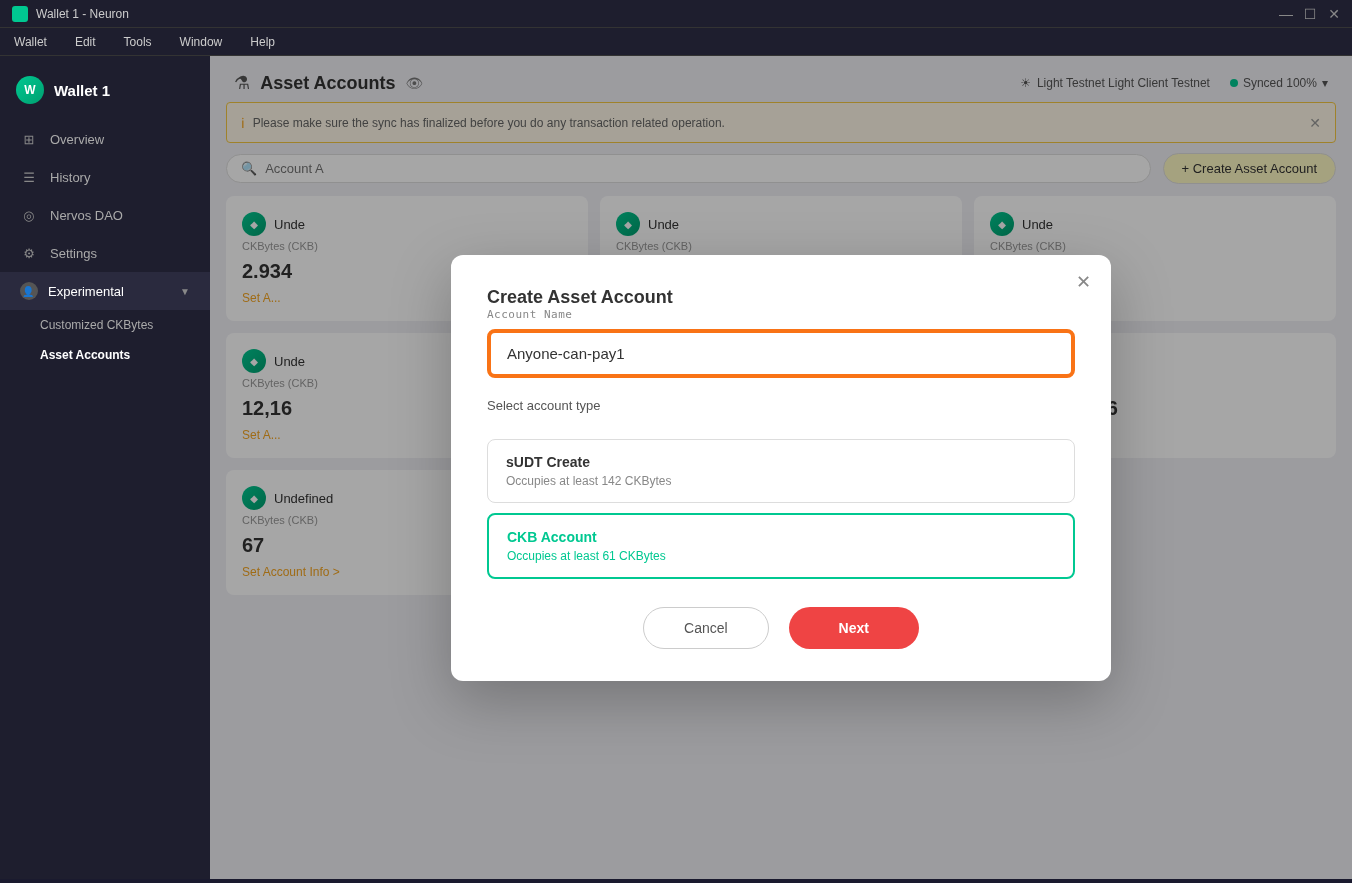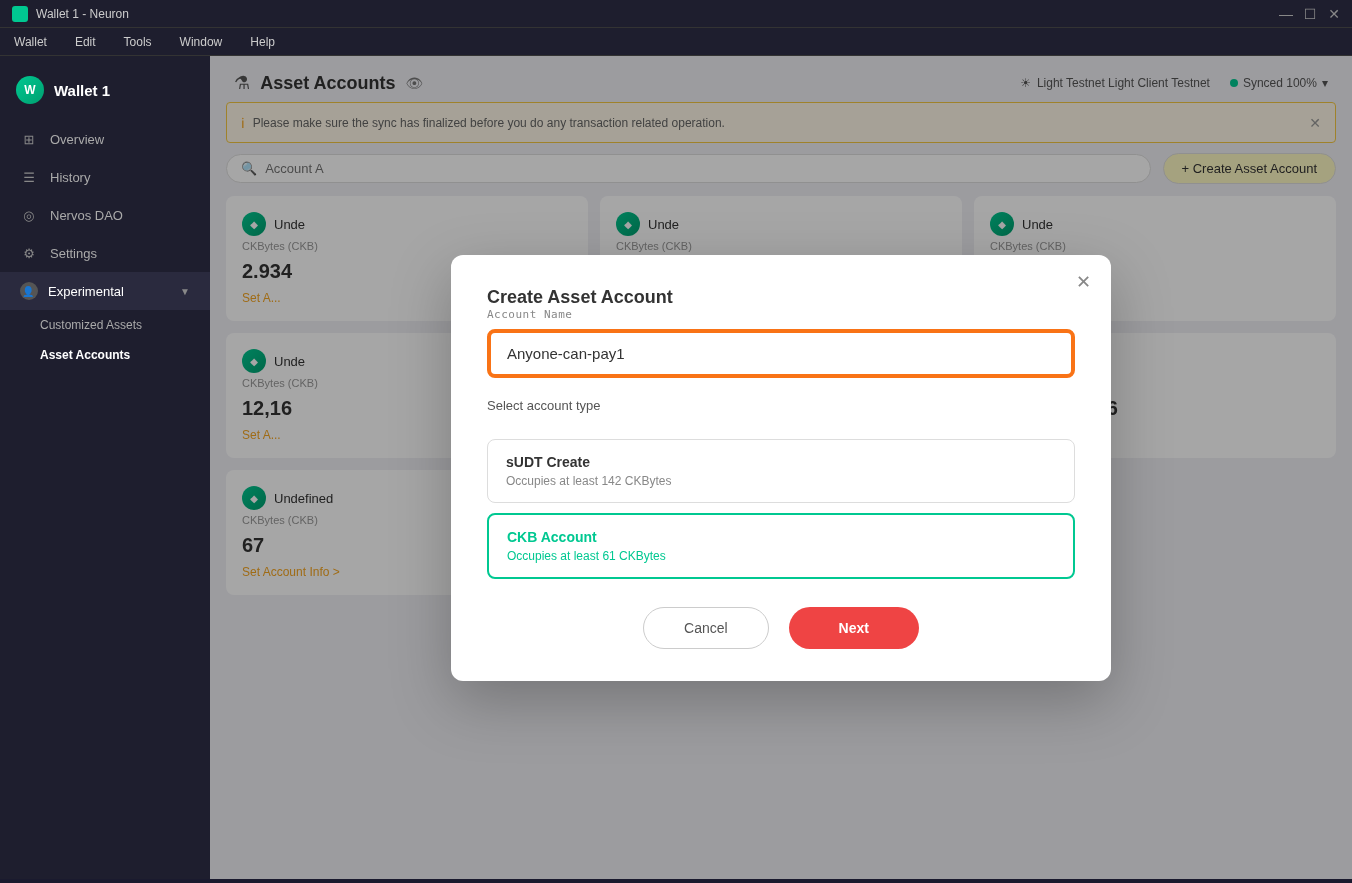--- a/index.html
+++ b/index.html
@@ -478,21 +478,21 @@
       <div class="sidebar-nav-icon">⚙</div>
       <span>Settings</span>
     </div>
 
     <div class="sidebar-experimental">
       <div class="experimental-icon">👤</div>
       <span>Experimental</span>
       <span class="chevron-down">▼</span>
     </div>
     <div class="sidebar-sub-item">
-      <span>Customized Assets</span>
+      <span>Customized CKBytes</span>
     </div>
     <div class="sidebar-sub-item active">
       <span>Asset Accounts</span>
     </div>
   </div>
 
   <div class="main-content">
 
     <div class="main-header">
       <div class="page-title-row">

